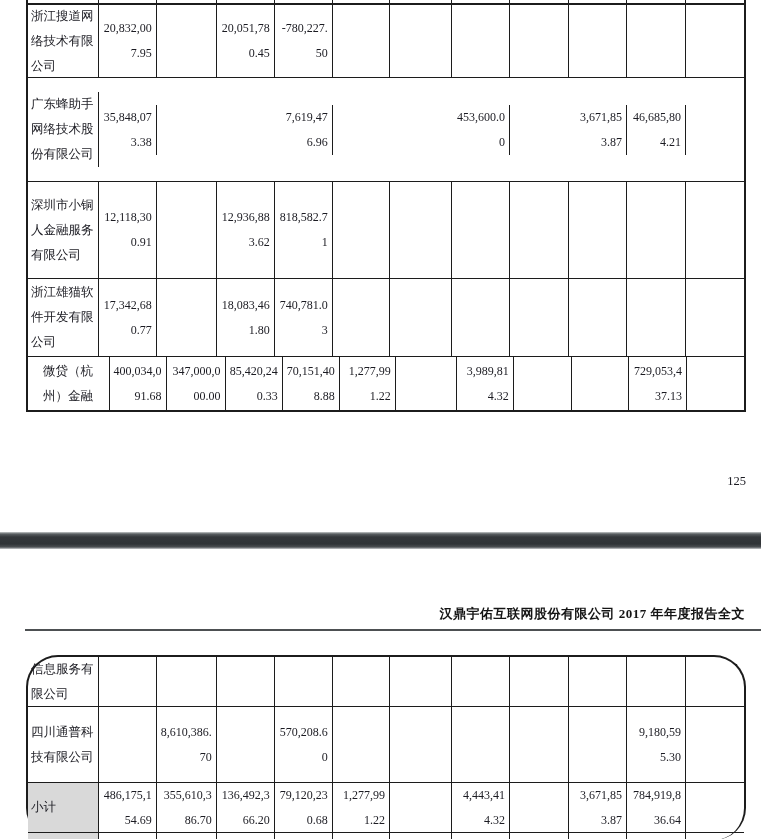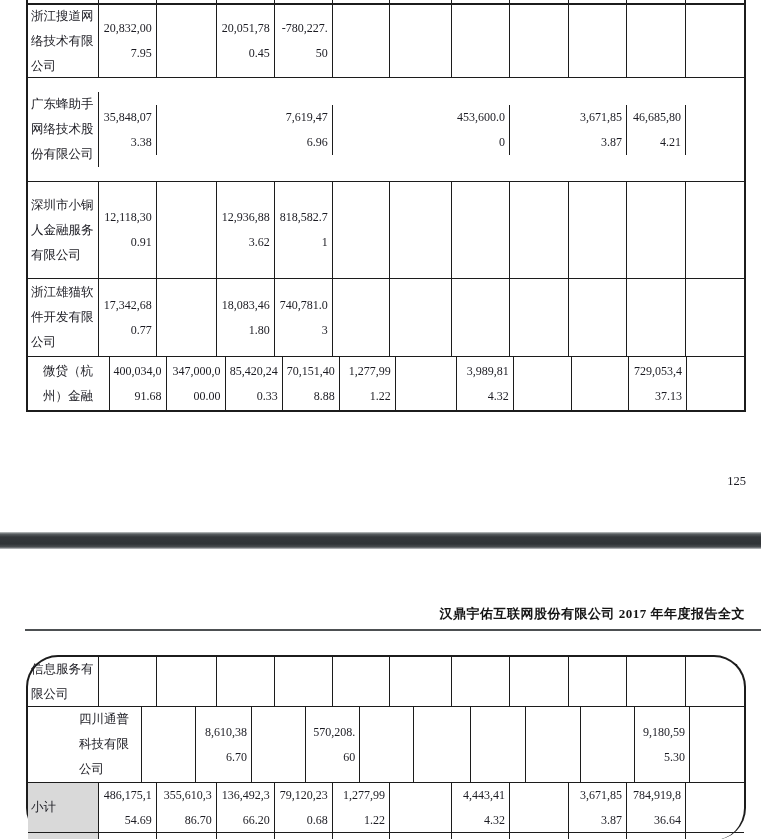--- a/index.html
+++ b/index.html
@@ -40,21 +40,21 @@
   #t1 .topline { height:2px; background:#1c1c1c; flex:0 0 auto; }
   #t1 .r0 { height:73px; }
   #t1 .r1 { height:104px;align-items:center; }
   #t1 .r2 { height:97px; }
   #t1 .r3 { height:78px; }
   #t1 .r4 { height:53px; border-bottom:none;padding-left:12px; }
 
   
   #t2 { top:655px; border-top:2px solid #1c1c1c;border-radius:32px; }
   #t2 .r0 { height:50px; }
-  #t2 .r1 { height:76px;padding-left:48px; }
+  #t2 .r1 { height:76px; }
   #t2 .r2 { height:50px; }
   #t2 .sliver { height:7px; border-bottom:none; order:99; }
   .hl .cell.name, .hl-bg { background:#d9d9d9; }
 
   
   .page-number {
     position:absolute; top:438px; right:15px;
     font-size:12.5px; color:#1b1b22;margin-top:36px;
   }
 

